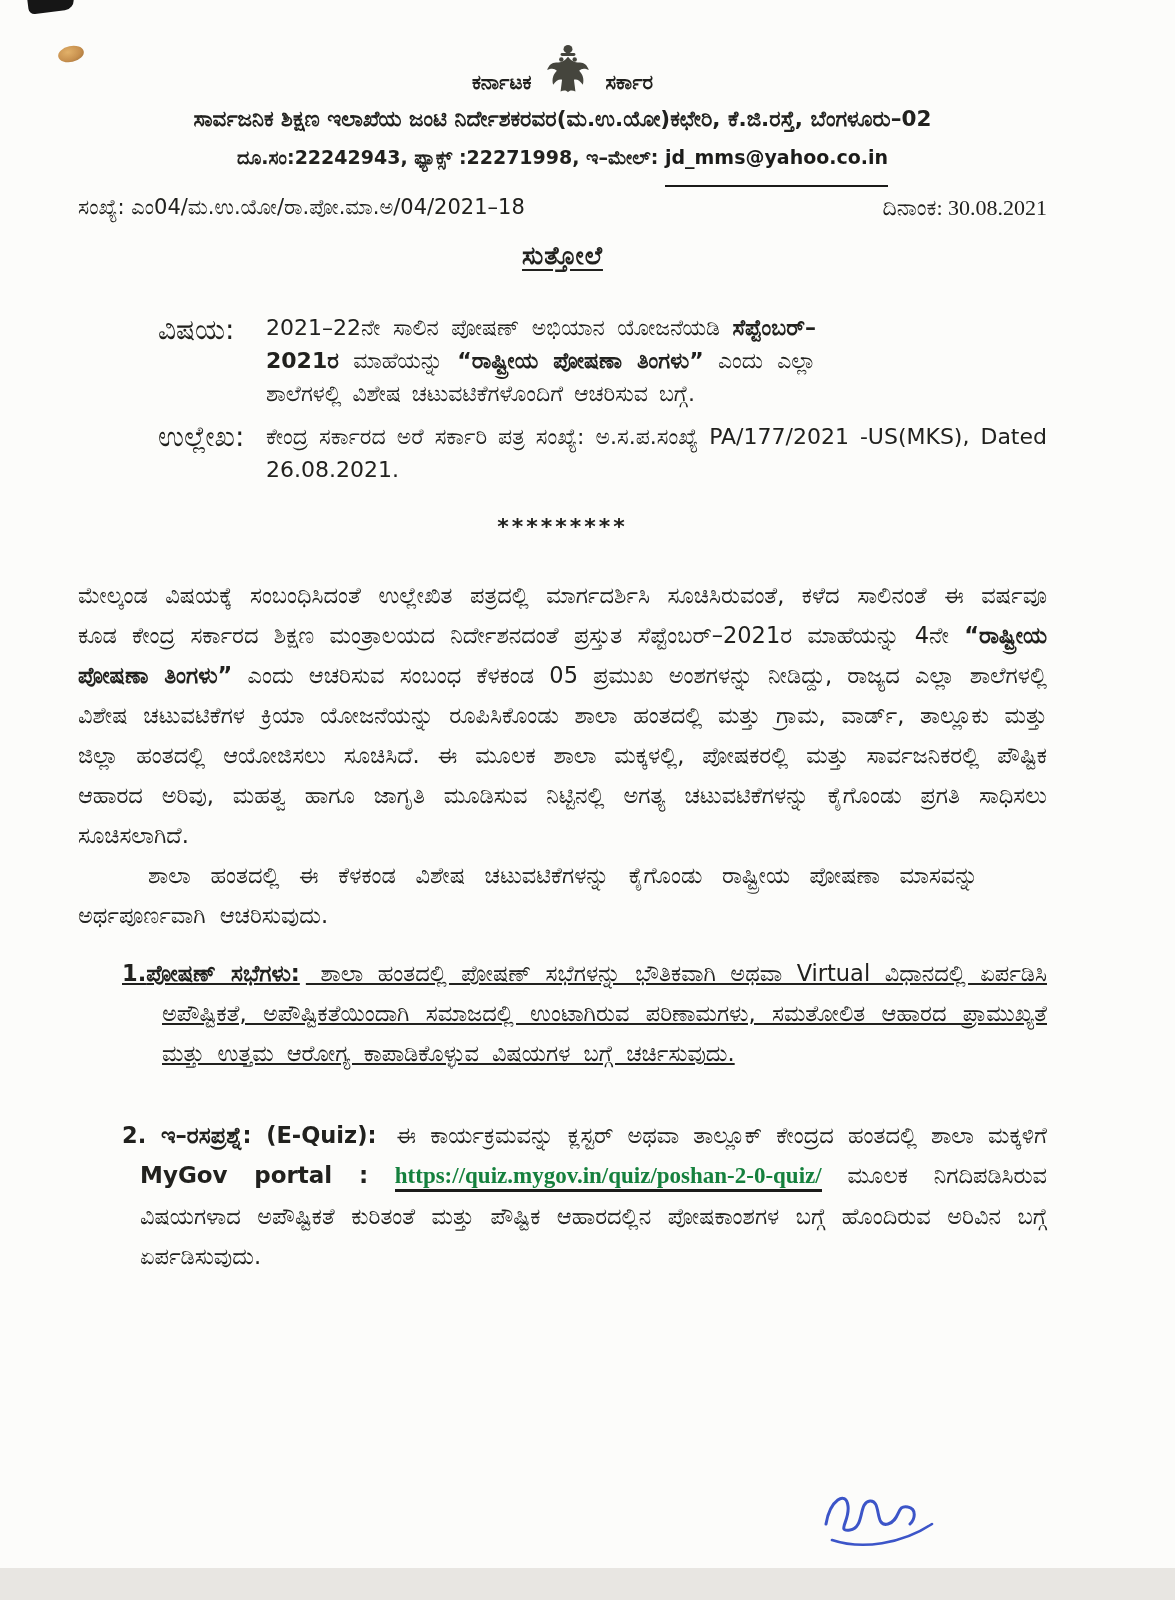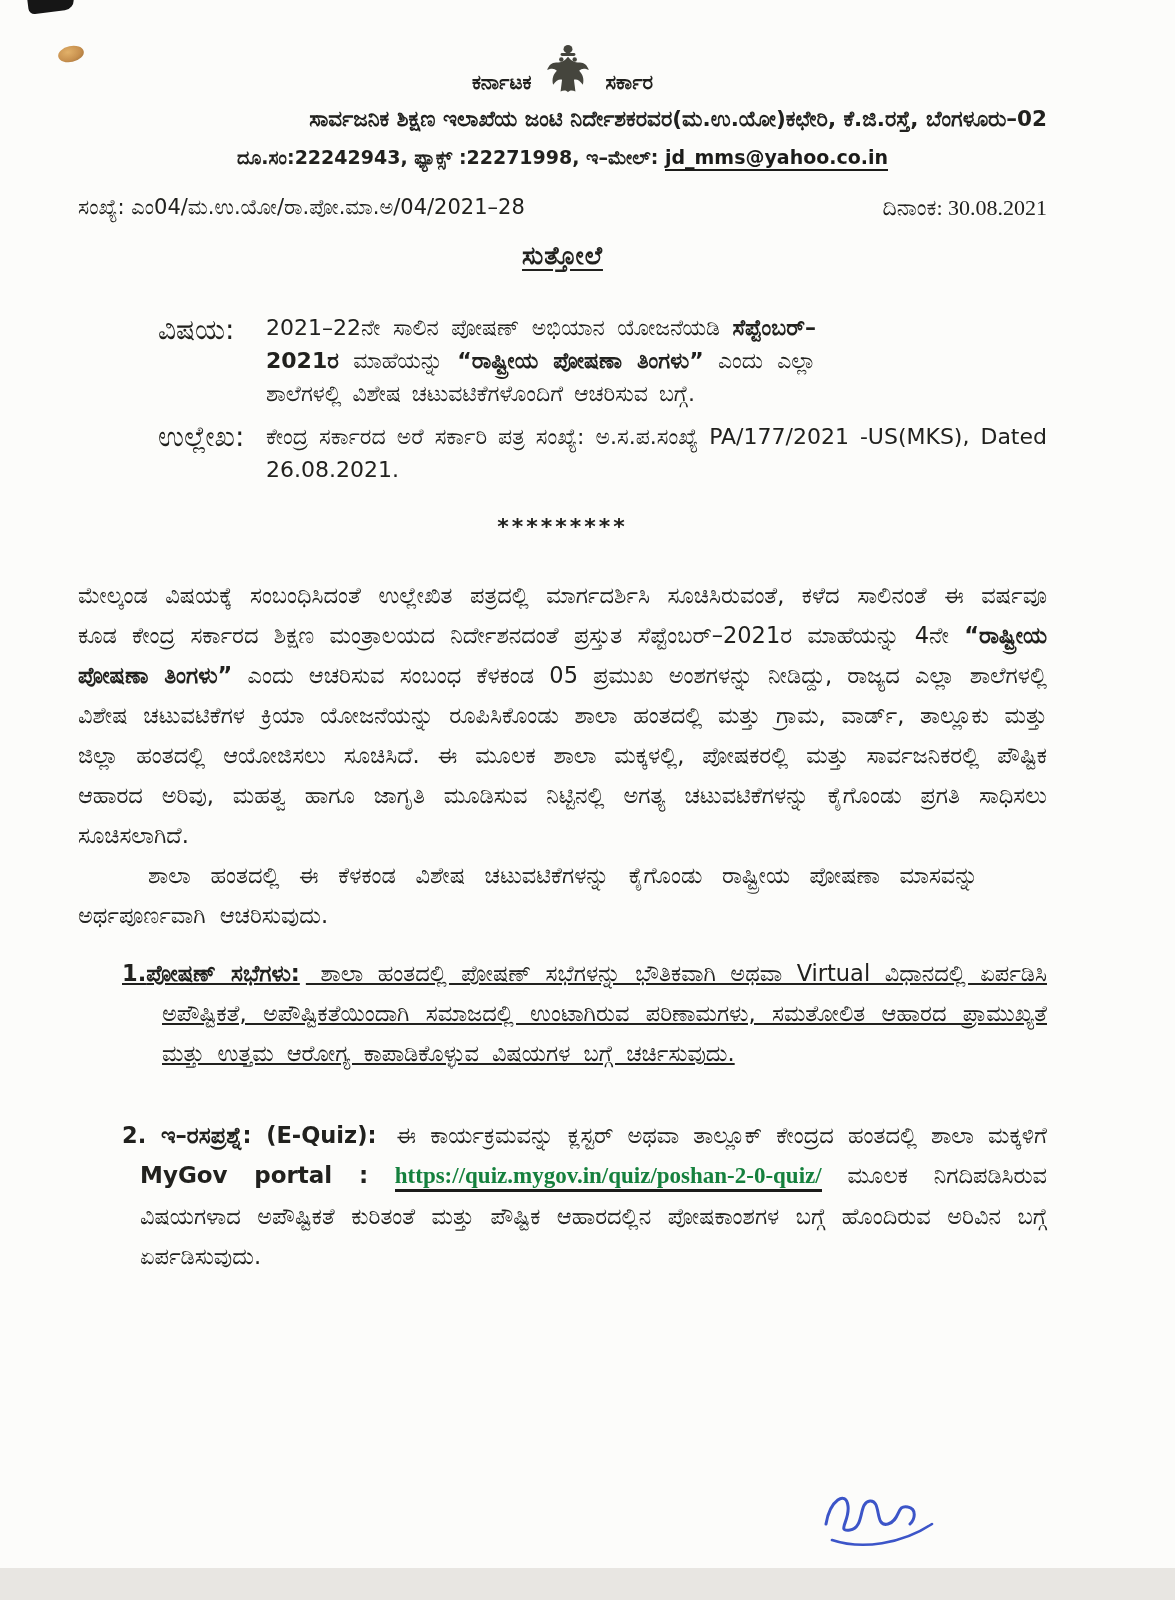--- a/index.html
+++ b/index.html
@@ -47,37 +47,37 @@
   }
   .emblem-word {
     font-size: 20px;
     font-weight: bold;
     padding-bottom: 2px;
   }
   .emblem svg { display: block; }
 
   .office-line {
     margin-top: 8px;
-    text-align: right;
+    text-align: center;
     font-size: 21.5px;
     font-weight: bold;
     line-height: 30px;
   }
   .contact-line {
     margin-top: 12px;
     text-align: center;
     font-size: 19px;
     font-weight: bold;
   }
   .email {
     font-weight: bold;
     text-decoration: none;
     color: #1b1b19;
     border-bottom: 2.5px solid #1b1b19;
-    padding-bottom: 1px;
+    padding-bottom: 17px;
     cursor: pointer;
   }
 
   .ref-row {
     margin-top: 26px;
     display: flex;
     justify-content: space-between;
     font-size: 21px;
   }
   .ref-row .date { font-family: "Liberation Serif", "DejaVu Serif", serif; font-size: 22px; }
@@ -185,21 +185,21 @@
       <span class="emblem-word">ಸರ್ಕಾರ</span>
     </div>
 
     <div class="office-line">ಸಾರ್ವಜನಿಕ ಶಿಕ್ಷಣ ಇಲಾಖೆಯ ಜಂಟಿ ನಿರ್ದೇಶಕರವರ(ಮ.ಉ.ಯೋ)ಕಛೇರಿ, ಕೆ.ಜಿ.ರಸ್ತೆ, ಬೆಂಗಳೂರು–02</div>
 
     <div class="contact-line">
       <span>ದೂ.ಸಂ:22242943, ಫ್ಯಾಕ್ಸ್ :22271998, ಇ–ಮೇಲ್: </span><a class="email">jd_mms@yahoo.co.in</a>
     </div>
 
     <div class="ref-row">
-      <span class="ref-no">ಸಂಖ್ಯೆ: ಎಂ04/ಮ.ಉ.ಯೋ/ರಾ.ಪೋ.ಮಾ.ಅ/04/2021–28</span>
+      <span class="ref-no">ಸಂಖ್ಯೆ: ಎಂ04/ಮ.ಉ.ಯೋ/ರಾ.ಪೋ.ಮಾ.ಅ/04/2021–18</span>
       <span class="date">ದಿನಾಂಕ: 30.08.2021</span>
     </div>
 
     <div class="title">ಸುತ್ತೋಲೆ</div>
 
     <div class="meta">
       <div class="meta-row">
         <span class="meta-label">ವಿಷಯ:</span>
         <span class="meta-text subject-text"><span>2021–22ನೇ ಸಾಲಿನ ಪೋಷಣ್ ಅಭಿಯಾನ ಯೋಜನೆಯಡಿ </span><b>ಸೆಪ್ಟೆಂಬರ್– 2021ರ</b><span> ಮಾಹೆಯನ್ನು </span><b>“ರಾಷ್ಟ್ರೀಯ ಪೋಷಣಾ ತಿಂಗಳು”</b><span> ಎಂದು ಎಲ್ಲಾ ಶಾಲೆಗಳಲ್ಲಿ ವಿಶೇಷ ಚಟುವಟಿಕೆಗಳೊಂದಿಗೆ ಆಚರಿಸುವ ಬಗ್ಗೆ.</span></span>
       </div>

